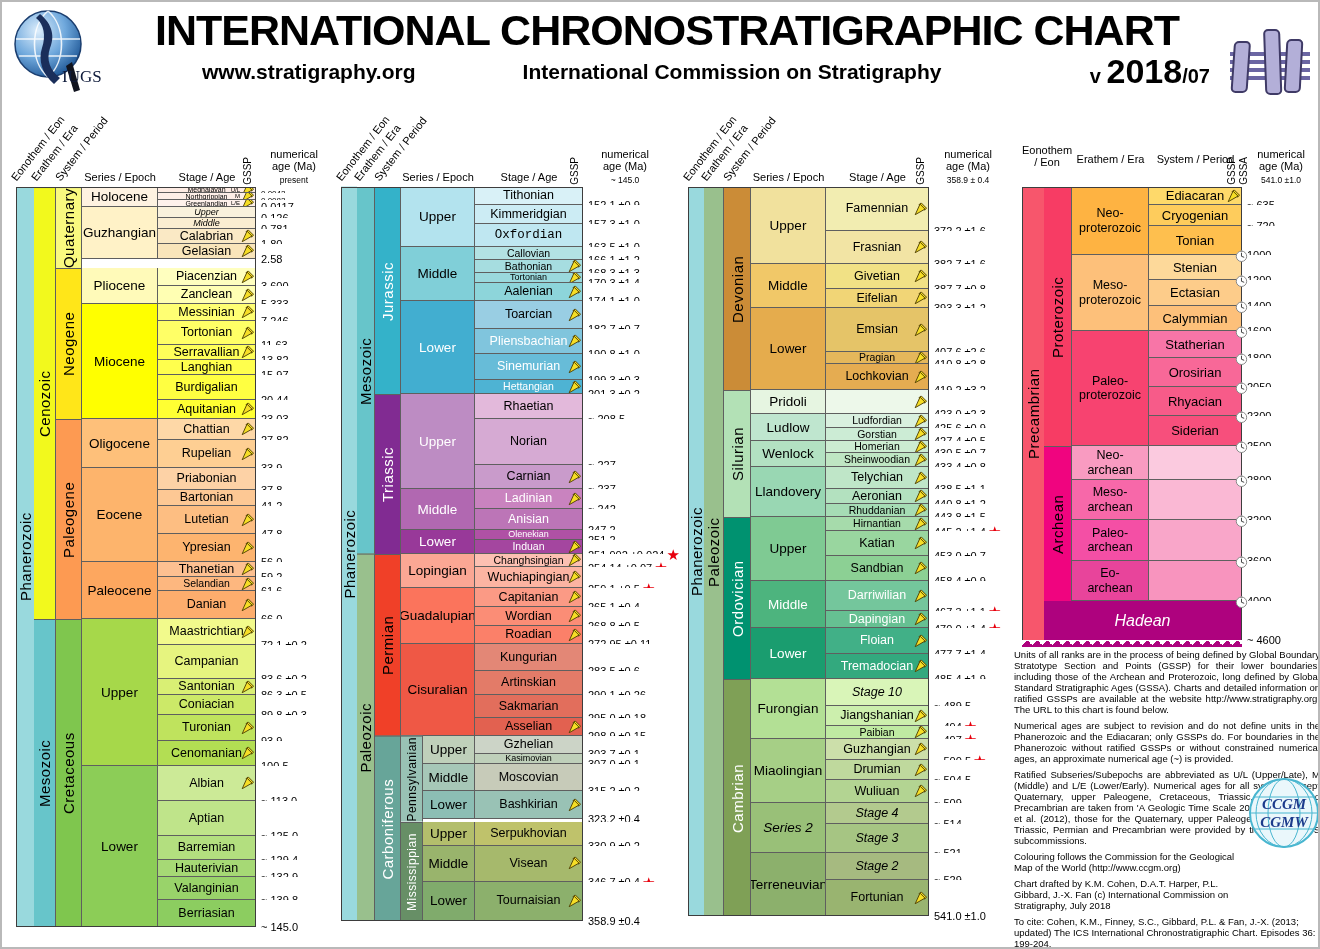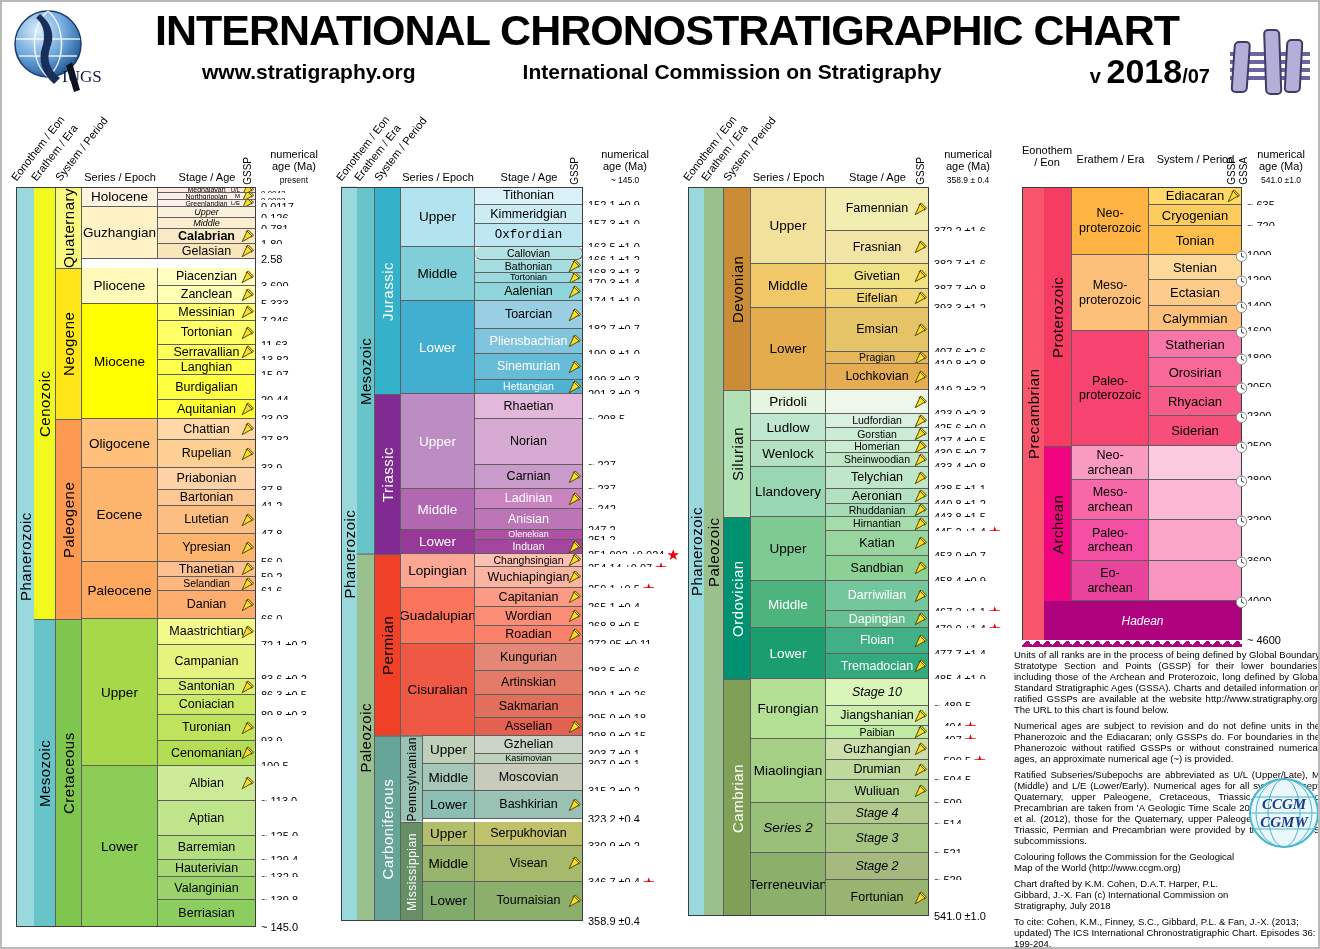--- a/index.html
+++ b/index.html
@@ -46,21 +46,21 @@
   .gutter{position:relative;flex:1 1 auto;background:#fff;}
   .age{position:absolute;left:5px;bottom:0;transform:translateY(50%);font-size:11px;white-space:nowrap;
        display:inline-flex;align-items:center;}
   .agsm{font-size:8px;}
   .star{color:#e8000d;font-size:15px;line-height:1;margin-left:2px;}
   .clockpos{position:absolute;left:0;bottom:0;transform:translate(-54%,50%);width:13px;height:13px;z-index:3;}
   .col-outline{position:absolute;left:0;top:0;border:1.5px solid #3d3d3d;pointer-events:none;z-index:2;box-sizing:border-box;}
   
   .era-cell{font-size:12.5px;line-height:1.15;text-align:center;white-space:pre-line;flex:0 0 auto;}
   .period-cell{position:relative;font-size:13px;flex:0 0 auto;}
-  .hadean-cell{font-size:12px;font-style:italic;color:#fff;border-bottom:none !important;flex:0 0 auto;}
+  .hadean-cell{font-size:16px;font-style:italic;color:#fff;border-bottom:none !important;flex:0 0 auto;}
   .zigzag{position:absolute;left:0;bottom:-7px;height:7px;z-index:2;
           background:conic-gradient(from 135deg at 50% 0%, #AE027E 0deg 90deg, transparent 90deg) 0 0/10px 7px repeat-x;}
   
   .notes{position:absolute;left:1012px;top:647px;width:306px;height:298px;overflow:hidden;
          font-size:9.5px;line-height:11px;}
   .notes p{margin:0 0 5px 0;text-align:justify;}
   .notes p.pad{padding-right:80px;text-align:left;}
   .notes p.nj{text-align:left;}
 </style>
 </head>
@@ -196,21 +196,21 @@
                           </div>
                           <div class="hrow stage-row" style="height: 11px;">
                             <div class="stage-cell cellb fs9 it" style="background: rgb(250, 237, 209); width: 98px;">
                               <span class="slab">Middle</span>
                             </div>
                             <div class="gutter">
                               <span class="age">0.781</span>
                             </div>
                           </div>
                           <div class="hrow stage-row" style="height: 15px;">
-                            <div class="stage-cell cellb fs12" style="background: rgb(250, 233, 197); width: 98px; font-weight: bold;">
+                            <div class="stage-cell cellb fs12" style="background: rgb(250, 233, 197); width: 98px;">
                               <span class="slab">Calabrian</span>
                               <div class="spike"><svg width="13" height="13" viewBox="0 0 13 13">
                                   <polygon points="7.2,0.4 12.6,5.8 10.4,7.6 5.0,2.2" fill="#F6DE26" stroke="#4a3b00" stroke-width="0.9"></polygon>
                                   <polygon points="6.0,1.6 11.0,6.6 1.2,12.2" fill="#F6DE26" stroke="#4a3b00" stroke-width="0.9"></polygon>
                                 </svg></div>
                             </div>
                             <div class="gutter">
                               <span class="age">1.80</span>
                             </div>
                           </div>
@@ -690,21 +690,21 @@
                             </div>
                           </div>
                         </div>
                       </div>
                       <div class="hrow epoch-row">
                         <div class="epoch-cell cellb" style="background: rgb(128, 207, 216); width: 74px;">
                           <span class="eplab">Middle</span>
                         </div>
                         <div class="vcol">
                           <div class="hrow stage-row" style="height: 13px;">
-                            <div class="stage-cell cellb fs10" style="background: rgb(179, 226, 227); width: 108px; border-radius: 6px;">
+                            <div class="stage-cell cellb fs10" style="background: rgb(179, 226, 227); width: 108px;">
                               <span class="slab">Callovian</span>
                             </div>
                             <div class="gutter">
                               <span class="age">166.1 ±1.2</span>
                             </div>
                           </div>
                           <div class="hrow stage-row" style="height: 13px;">
                             <div class="stage-cell cellb fs10" style="background: rgb(166, 221, 224); width: 108px;">
                               <span class="slab">Bathonian</span>
                               <div class="spike"><svg width="13" height="13" viewBox="0 0 13 13">

